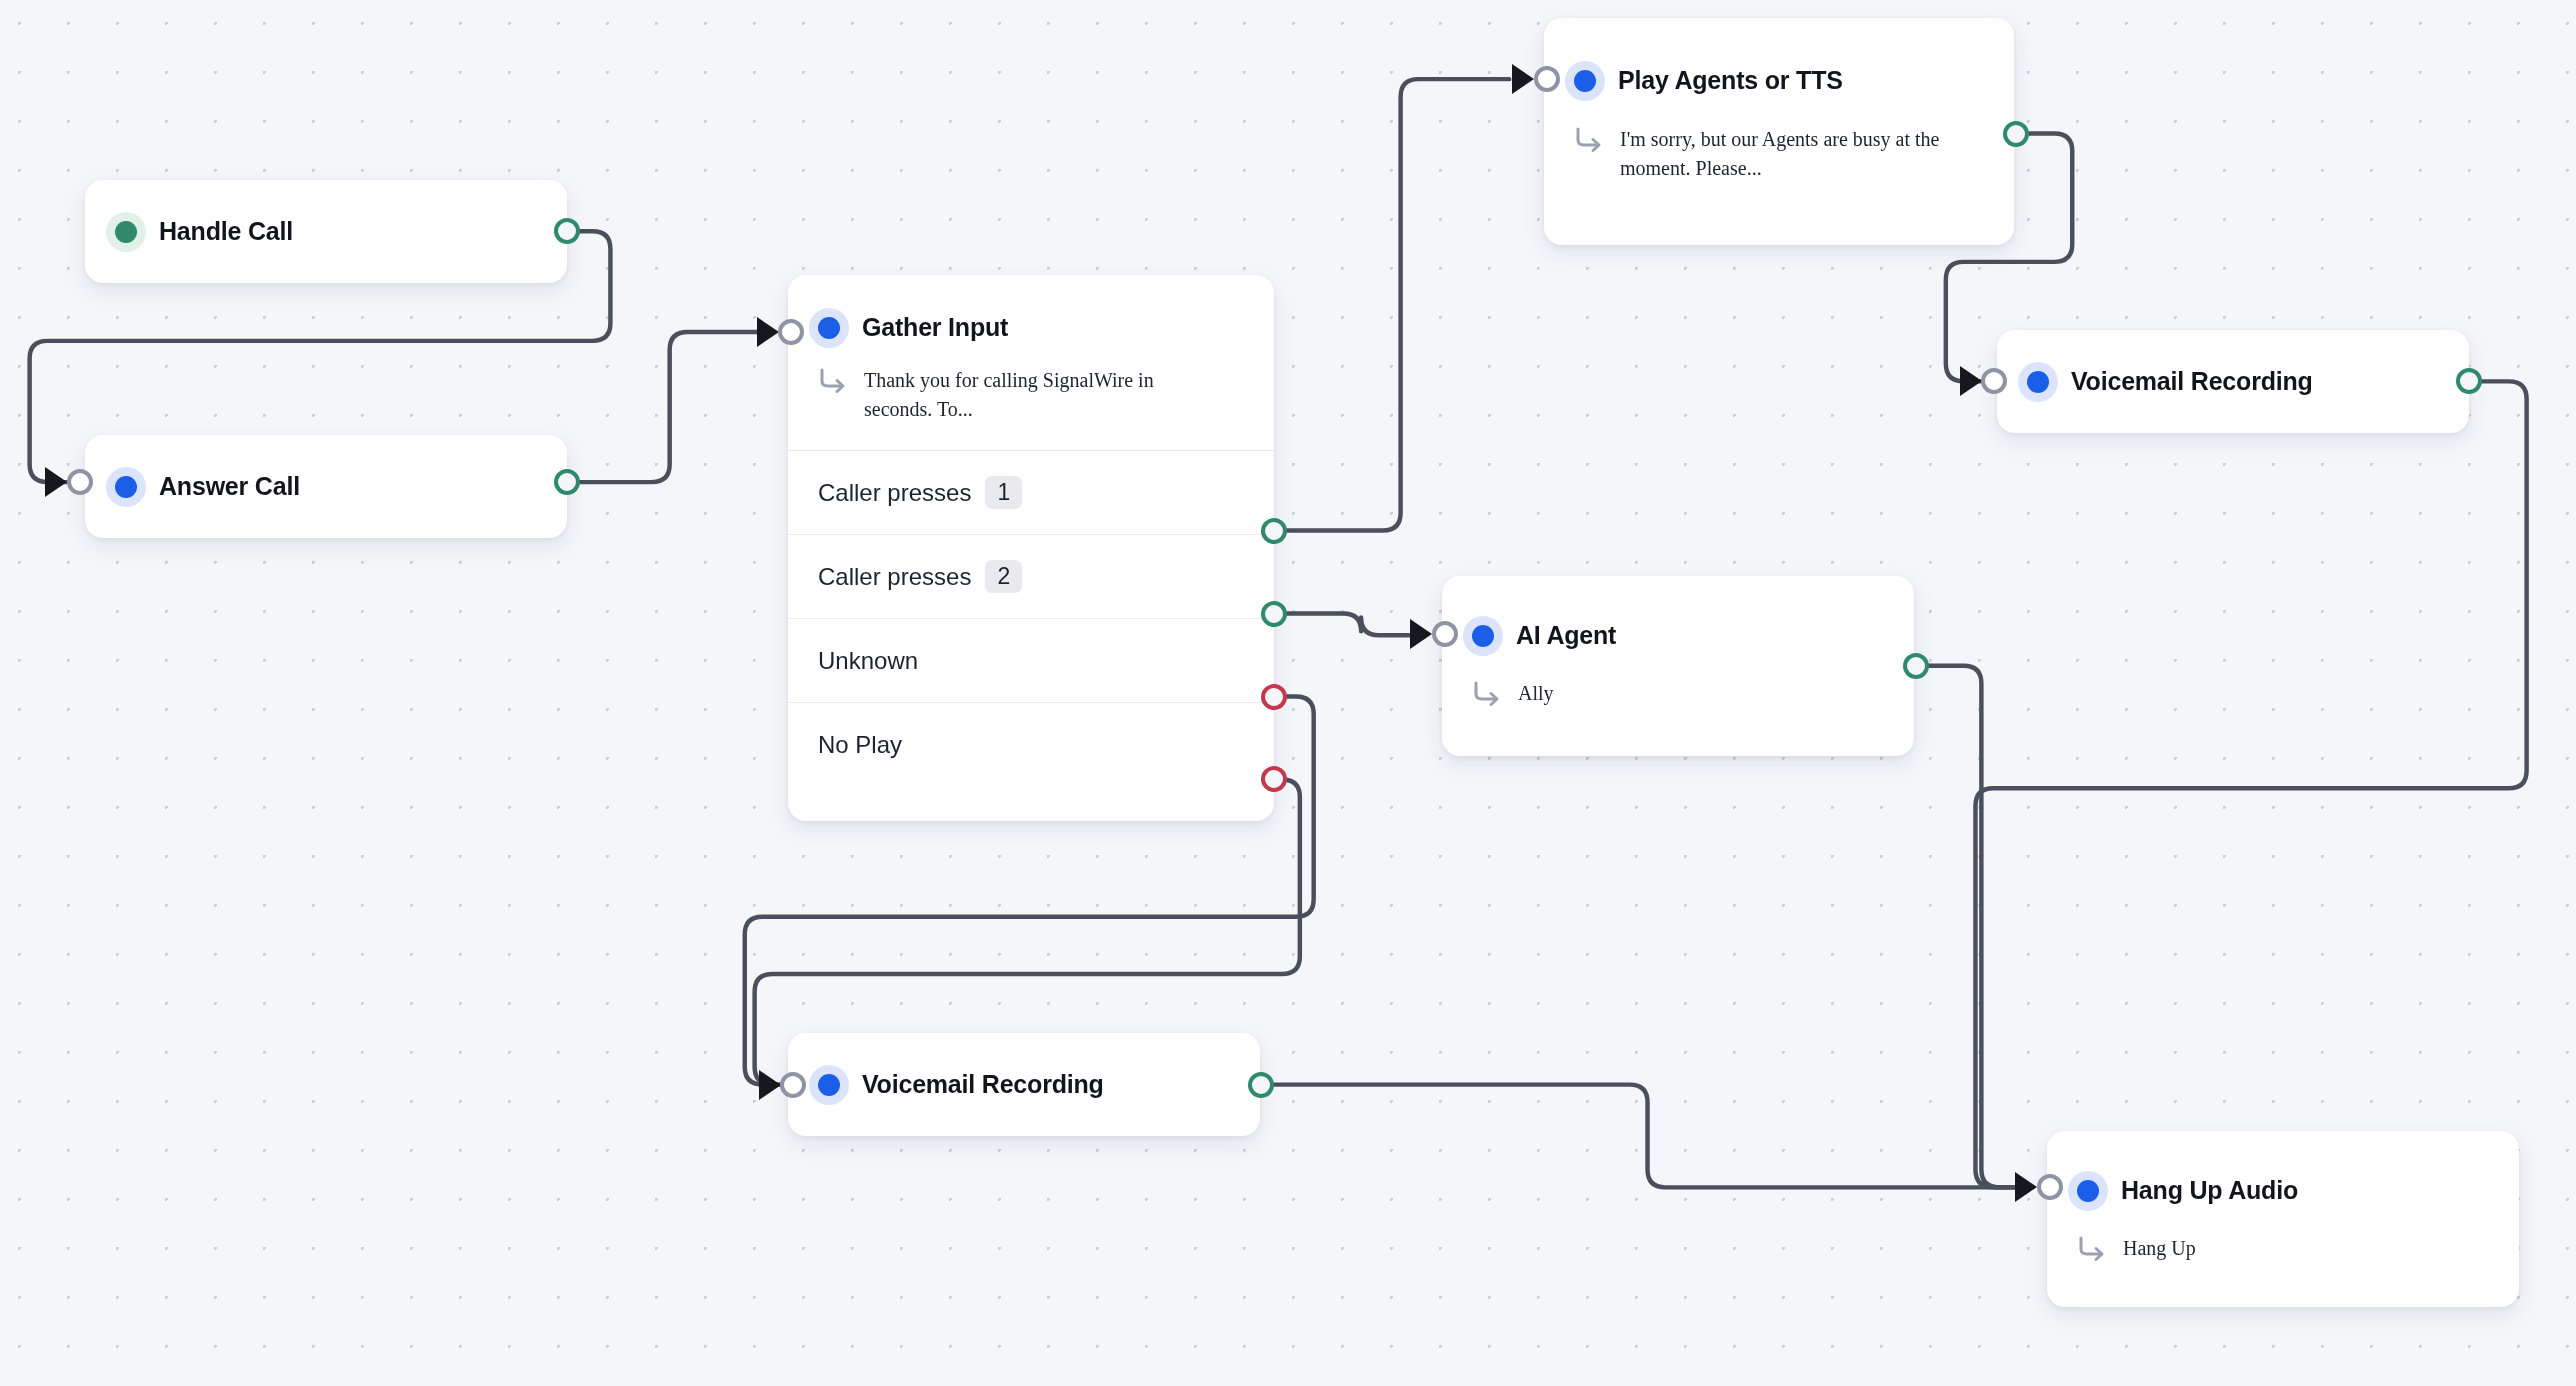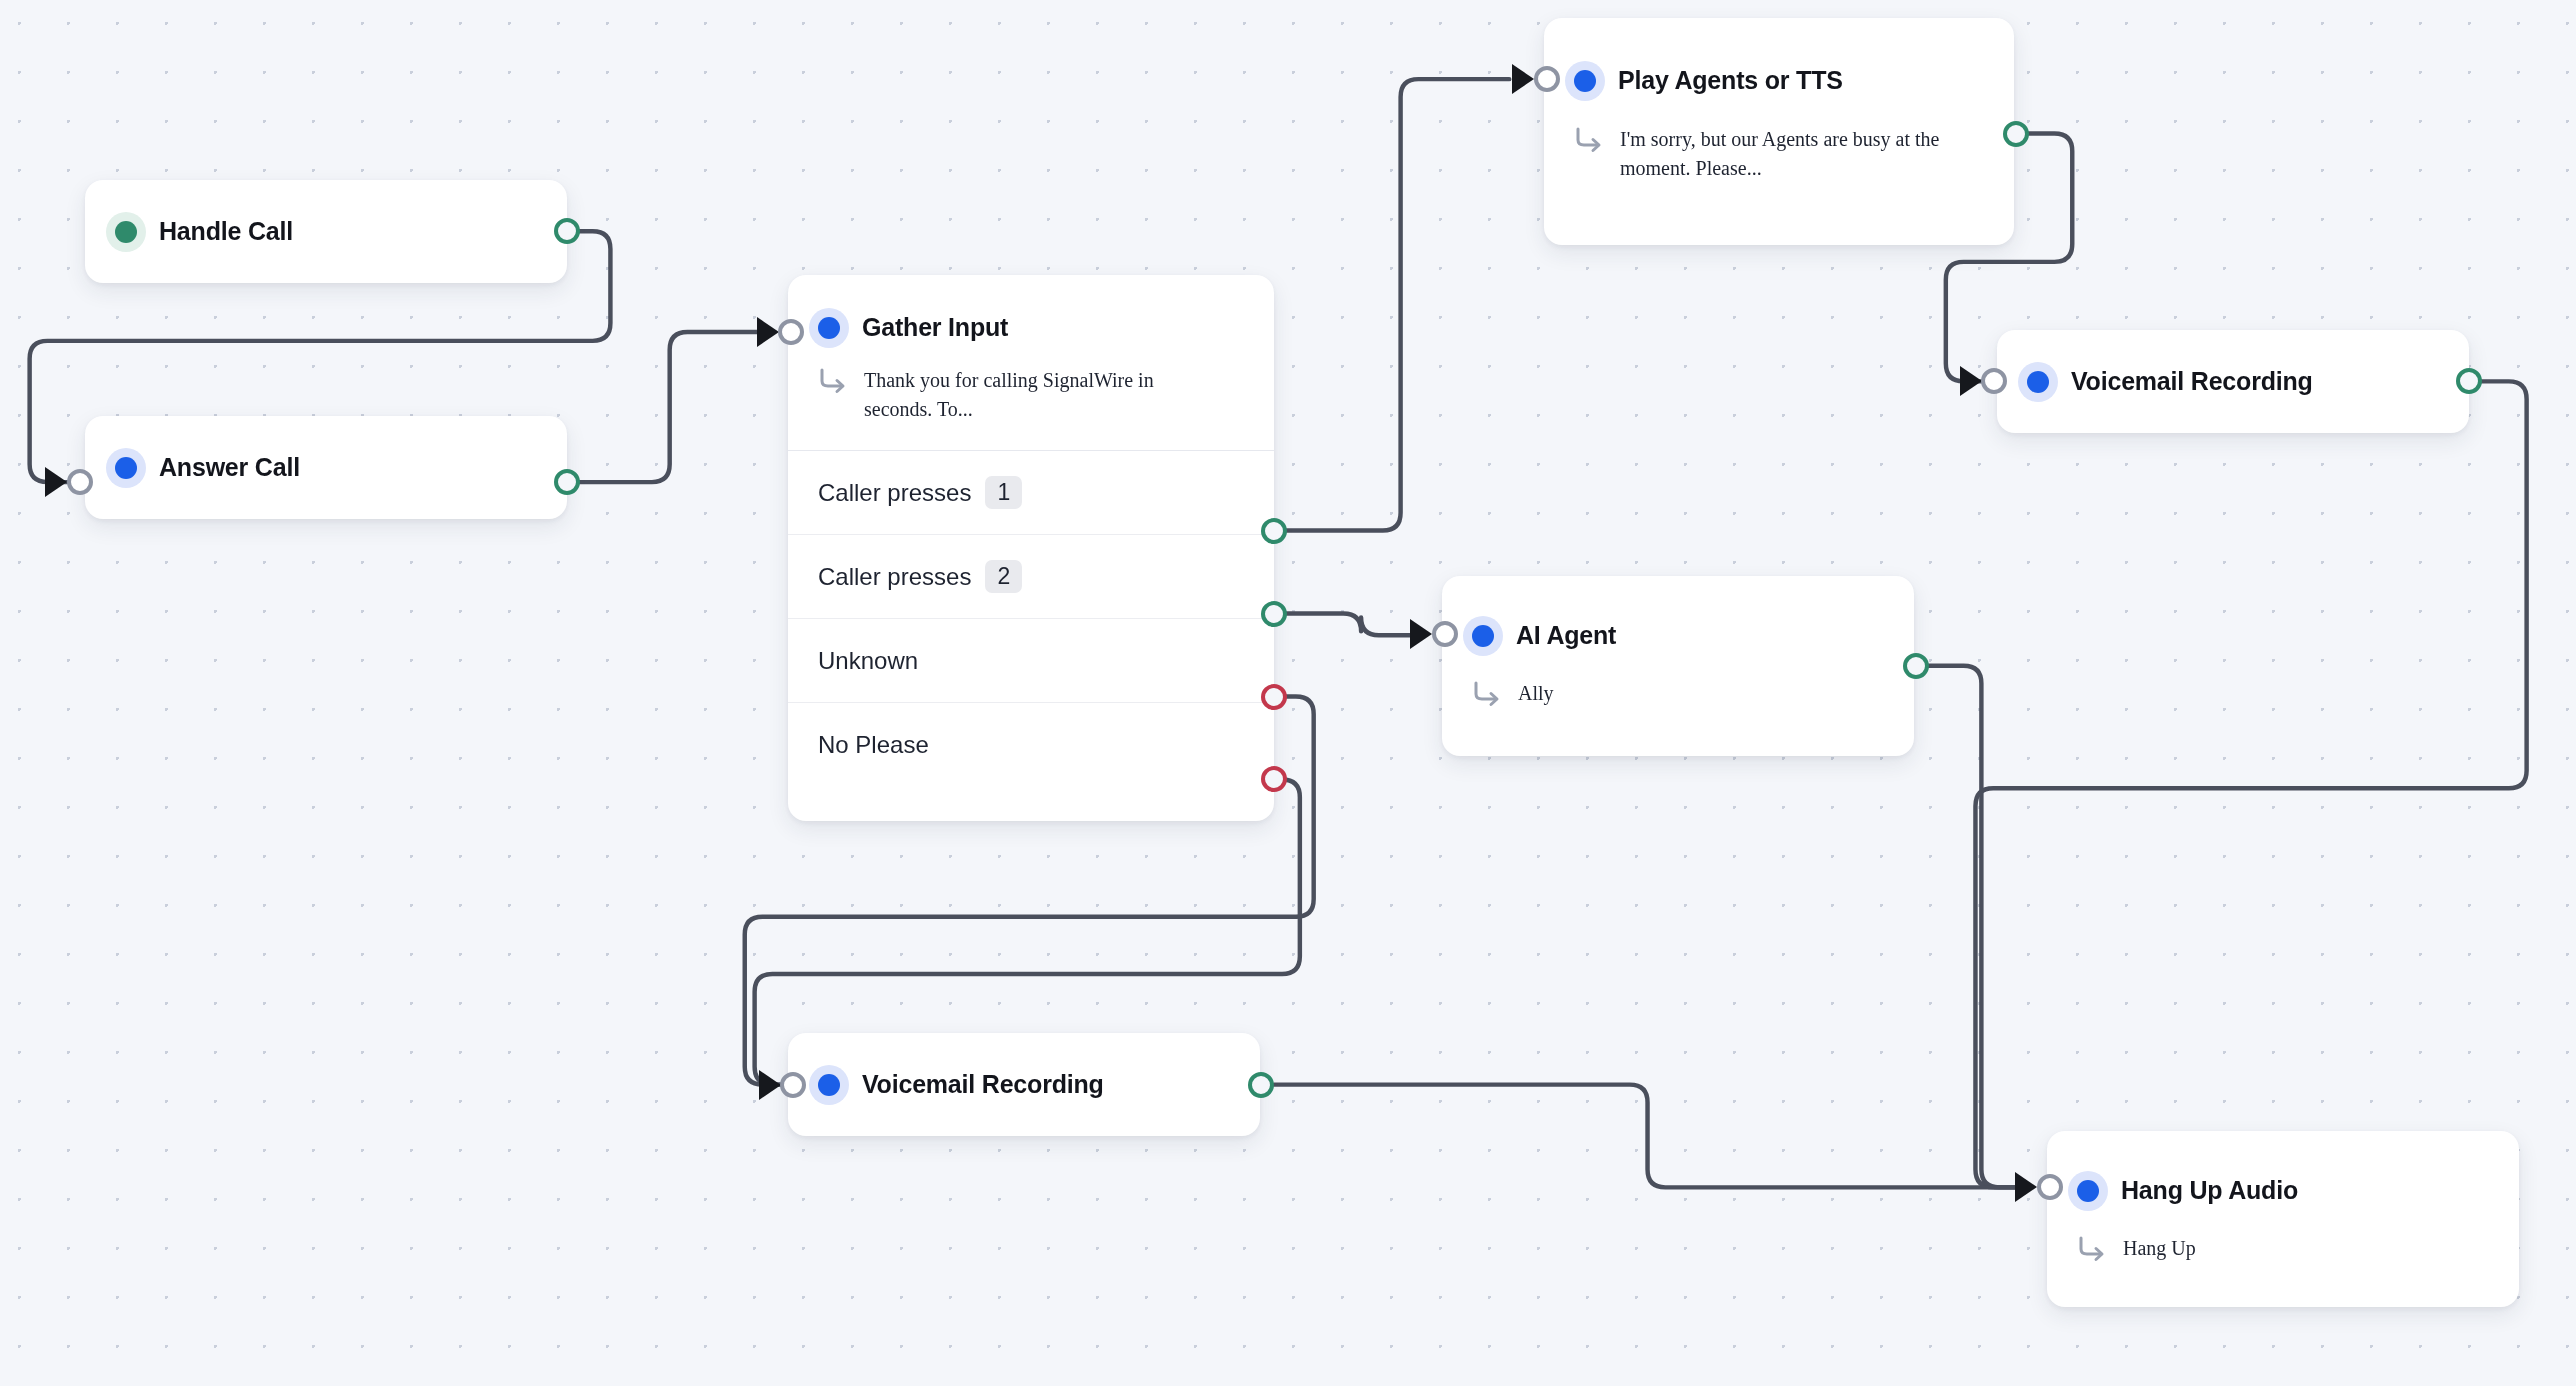--- a/index.html
+++ b/index.html
@@ -155,21 +155,21 @@
   </svg>
 
   <div class="node" style="left:85px; top:180px; width:482px; height:103px;">
     <div class="node-head" style="height:103px;">
       <span class="dot dot-green"></span>
       <span class="node-title">Handle Call</span>
     </div>
   </div>
   <div class="port" style="left:554px; top:218px;"></div>
 
-  <div class="node" style="left:85px; top:416px; width:482px; height:103px;">
+  <div class="node" style="left:85px; top:435px; width:482px; height:103px;">
     <div class="node-head" style="height:103px;">
       <span class="dot dot-blue"></span>
       <span class="node-title">Answer Call</span>
     </div>
   </div>
   <div class="arrow-head" style="left:45px; top:467px;"></div>
   <div class="port port-in" style="left:67px; top:469px;"></div>
   <div class="port" style="left:554px; top:469px;"></div>
 
   <div class="node" style="left:788px; top:275px; width:486px; height:546px;">
@@ -191,21 +191,21 @@
       <span class="badge">1</span>
     </div>
     <div class="row">
       <span>Caller presses</span>
       <span class="badge">2</span>
     </div>
     <div class="row">
       <span>Unknown</span>
     </div>
     <div class="row">
-      <span>No Please</span>
+      <span>No Play</span>
     </div>
   </div>
   <div class="arrow-head" style="left:757px; top:317px;"></div>
   <div class="port port-in" style="left:778px; top:319px;"></div>
   <div class="port" style="left:1261px; top:518px;"></div>
   <div class="port" style="left:1261px; top:601px;"></div>
   <div class="port port-red" style="left:1261px; top:684px;"></div>
   <div class="port port-red" style="left:1261px; top:766px;"></div>
 
   <div class="node" style="left:1544px; top:18px; width:470px; height:227px;">

